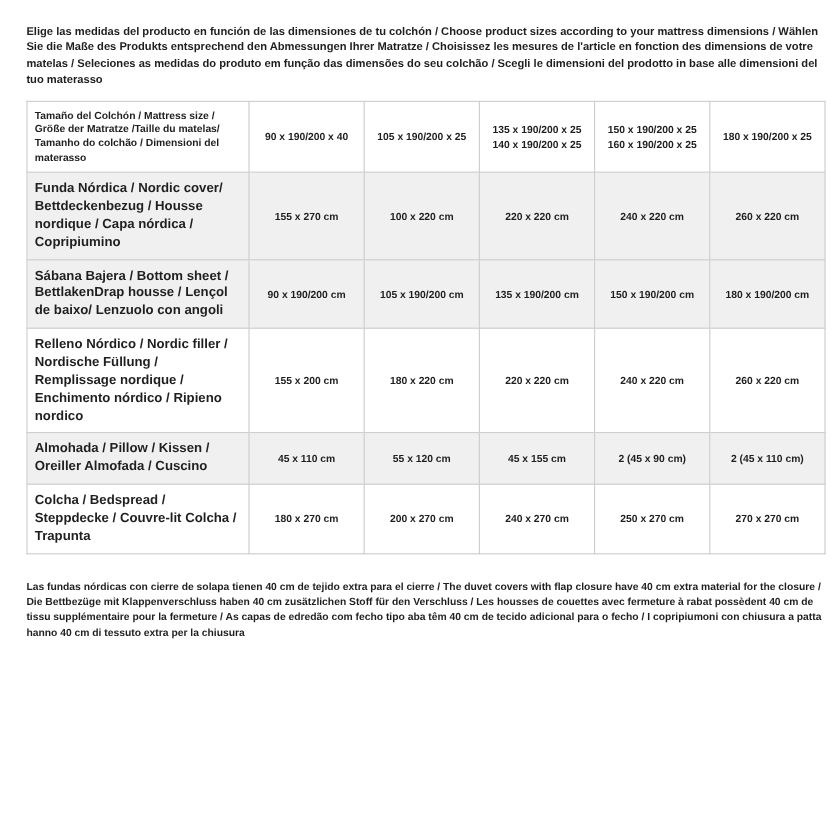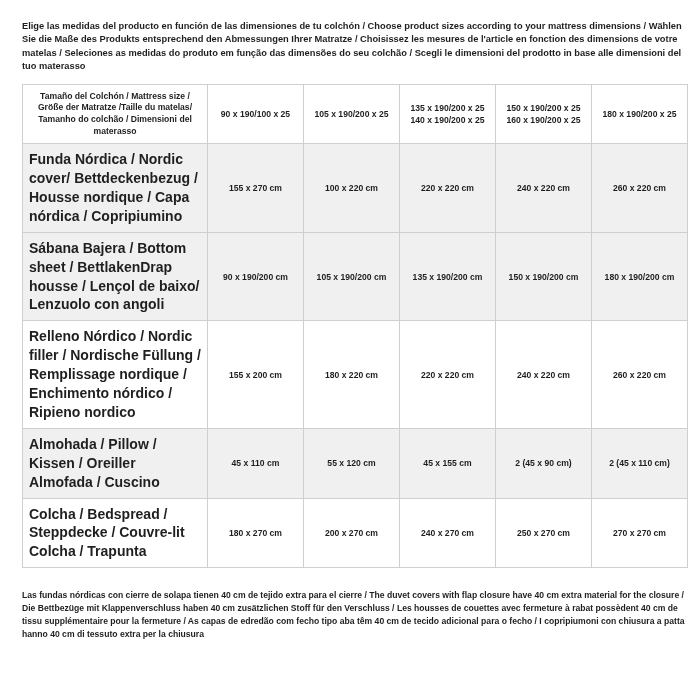--- a/index.html
+++ b/index.html
@@ -40,40 +40,39 @@
     padding: 6px 6px;
   }
   tr.row-even td {
     background: #ffffff;
   }
   tr.row-odd td {
     background: #f0f0f0;
   }
   .label-cell {
     width: 172px;
-    font-size: 14px;
+    font-size: 11px;
     font-weight: bold;
     line-height: 1.35;
     color: #1f1f1f;
     text-align: left;
   }
   .val-cell {
     font-size: 8.6px;
     font-weight: bold;
     text-align: center;
     color: #1f1f1f;
     line-height: 1.4;
   }
   .header-row .label-cell,
   .header-row .val-cell {
     font-size: 8.6px;
   }
   .header-row td {
     background: #ffffff;
-    text-align: center;
   }
   .hdr-multi div {
     white-space: nowrap;
   }
   .footer {
     margin-top: 21px;
     font-size: 8.6px;
     font-weight: bold;
     line-height: 1.5;
     color: #1f1f1f;
@@ -88,21 +87,21 @@
 <div class="page">
 
   <div class="intro">Elige las medidas del producto en función de las dimensiones de tu colchón / Choose product sizes according to your mattress dimensions / Wählen Sie die Maße des Produkts entsprechend den Abmessungen Ihrer Matratze / Choisissez les mesures de l'article en fonction des dimensions de votre matelas / Seleciones as medidas do produto em função das dimensões do seu colchão / Scegli le dimensioni del prodotto in base alle dimensioni del tuo materasso</div>
 
   <table class="size-table">
     <tbody>
 
       <tr class="header-row row-even">
         <td class="label-cell">Tamaño del Colchón / Mattress size / Größe der Matratze /Taille du matelas/ Tamanho do colchão / Dimensioni del materasso</td>
         <td class="val-cell hdr-multi">
-          <div>90 x 190/100 x 25</div>
+          <div>90 x 190/200 x 40</div>
         </td>
         <td class="val-cell hdr-multi">
           <div>105 x 190/200 x 25</div>
         </td>
         <td class="val-cell hdr-multi">
           <div>135 x 190/200 x 25</div>
           <div>140 x 190/200 x 25</div>
         </td>
         <td class="val-cell hdr-multi">
           <div>150 x 190/200 x 25</div>

